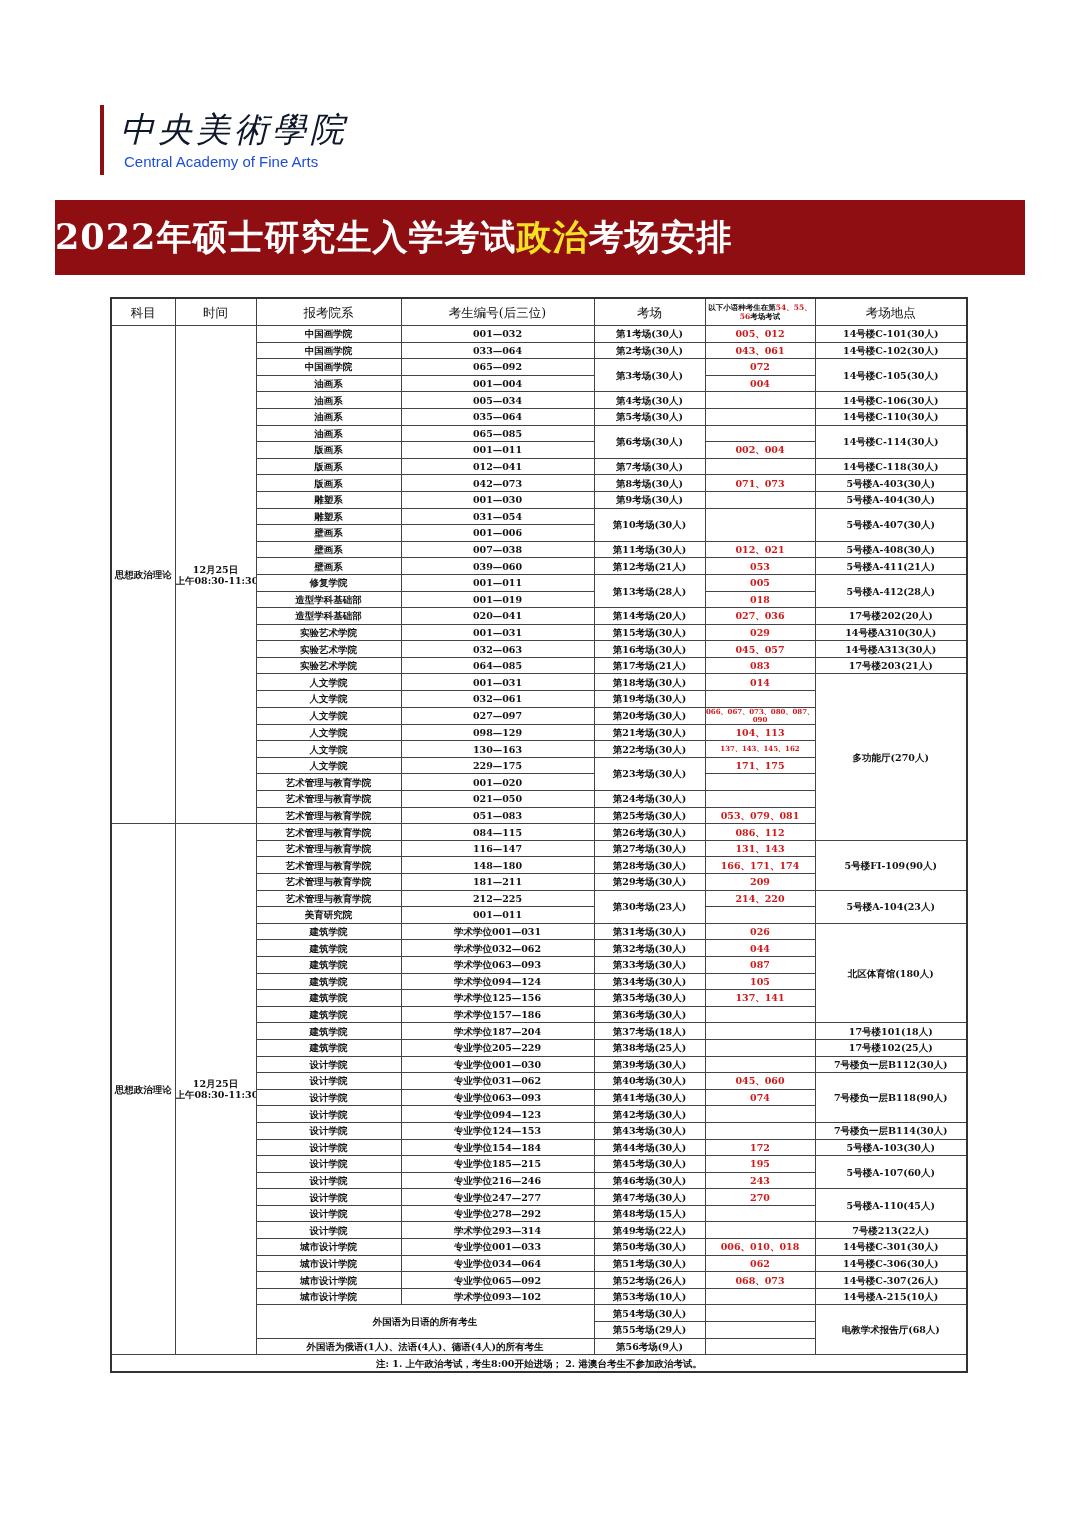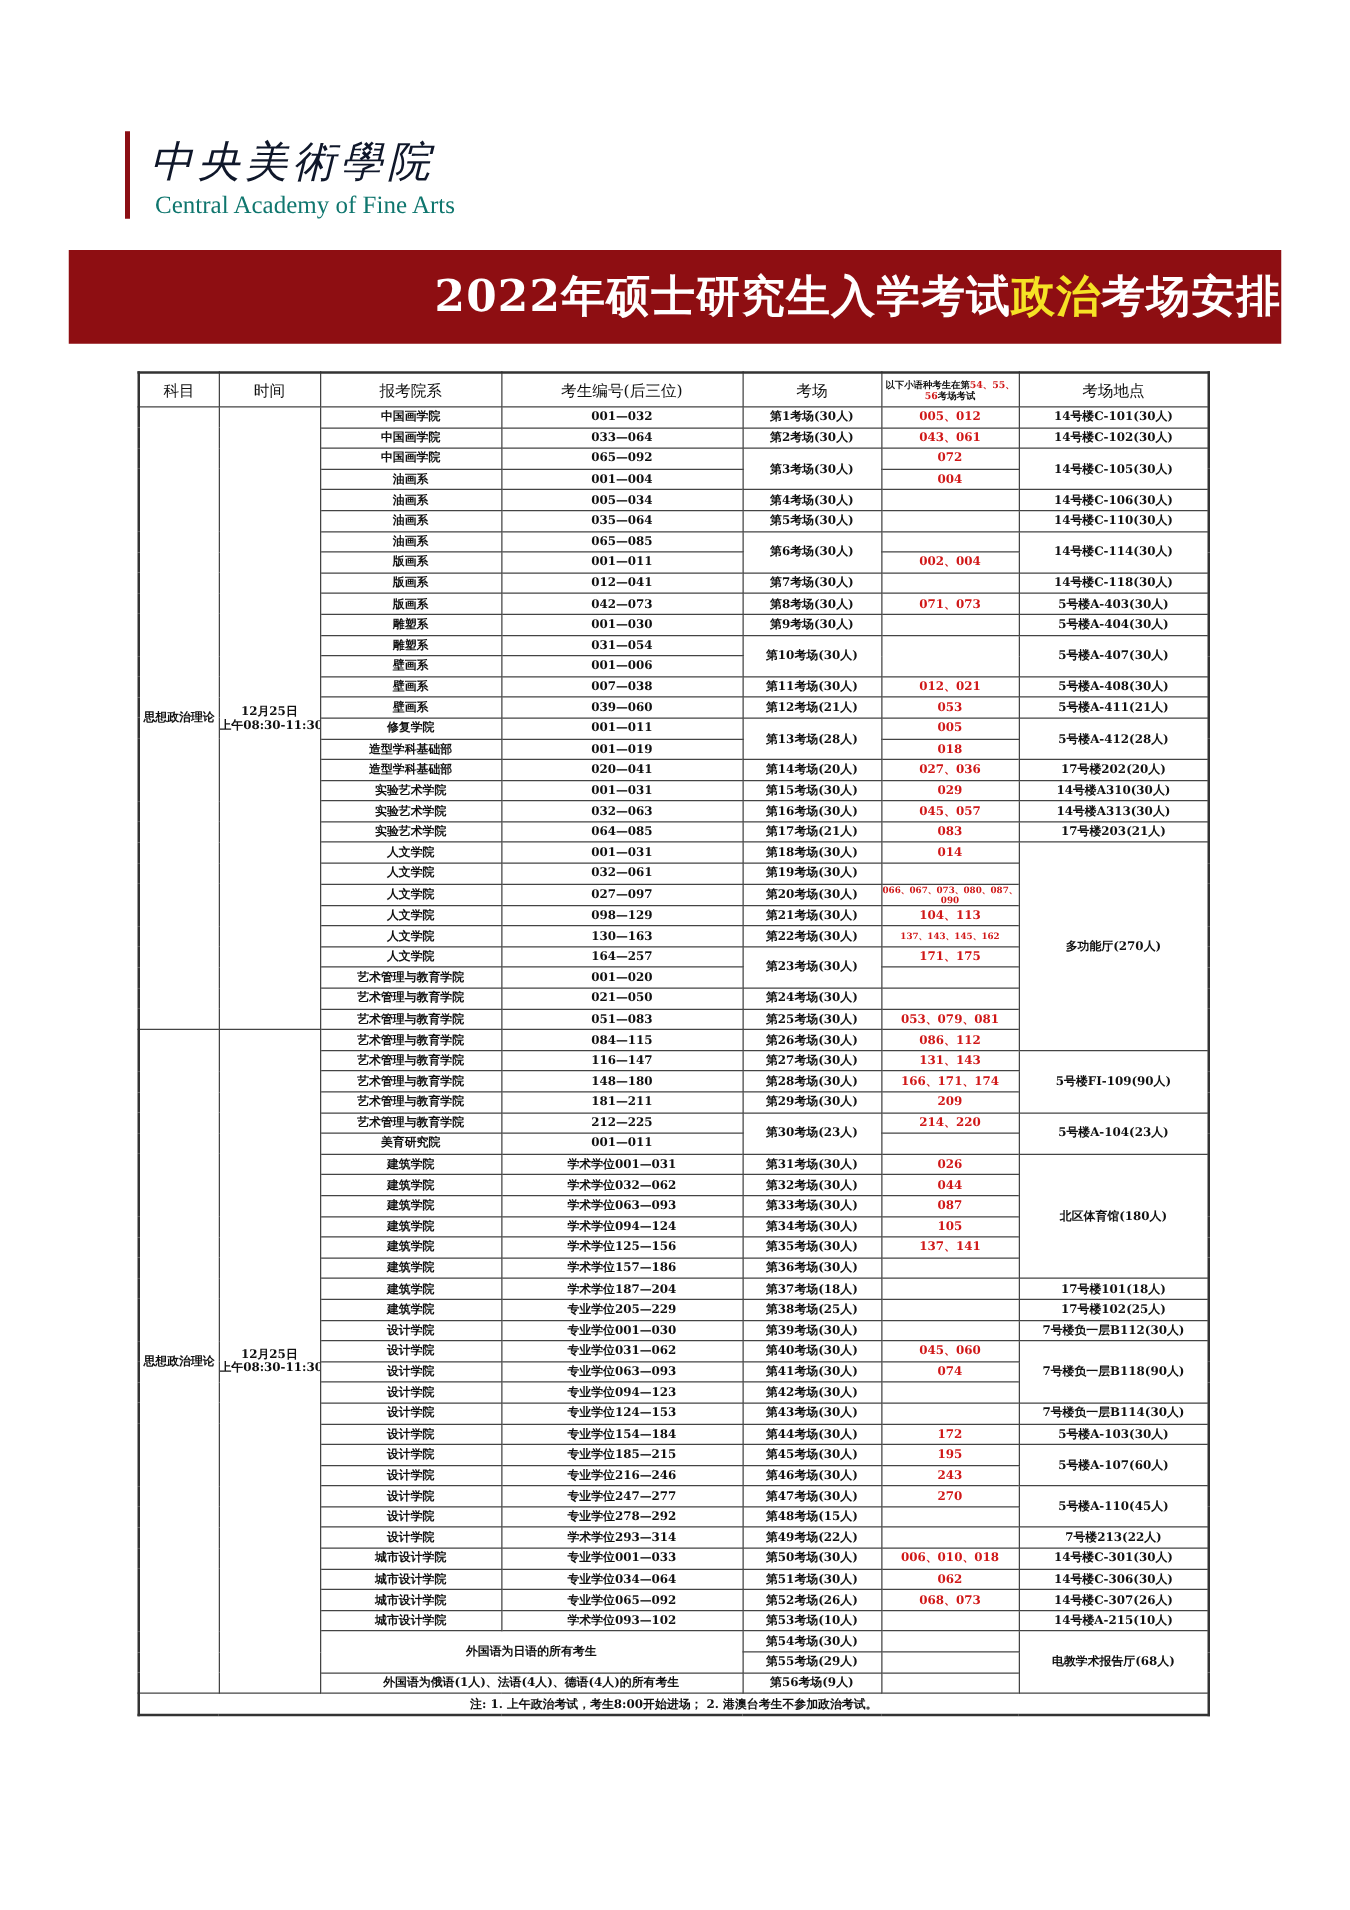--- a/index.html
+++ b/index.html
@@ -1,21 +1,21 @@
 <!DOCTYPE html>
 <html><head>
 <meta charset="utf-8">
 <style>
   html, body { margin:0; padding:0; background:#ffffff; }
   body { width:1080px; height:1528px; position:relative; overflow:hidden; font-family:"DejaVu Serif","Liberation Serif",serif; color:#111; }
   .logo { position:absolute; left:100px; top:105px; height:70px; }
   .logo-bar { position:absolute; left:0; top:0; width:4px; height:70px; background:#8b0f14; }
   .logo-cn { position:absolute; left:20px; top:2px; font-size:34px; letter-spacing:4px; font-family:"DejaVu Serif",serif; color:#0f172a; font-style:italic; white-space:nowrap; }
-  .logo-en { position:absolute; left:24px; top:48px; font-size:20px; font-family:Liberation Serif, serif; color:#0f766e; white-space:nowrap; }
-  .banner { position:absolute; left:55px; top:200px; width:970px; height:75px; background:#8e0e12; display:flex; align-items:center; justify-content:flex-end; }
+  .logo-en { position:absolute; left:24px; top:48px; font-size:15px; font-family:Liberation Sans, sans-serif; color:#1d4ed8; white-space:nowrap; }
+  .banner { position:absolute; left:55px; top:200px; width:970px; height:75px; background:#8e0e12; display:flex; align-items:center; justify-content:flex-start; }
   .banner-title { font-size:35px; font-weight:bold; color:#fff; font-family:"DejaVu Serif",serif; letter-spacing:1px; white-space:nowrap; }
   .banner-title .hl { color:#f5e225; }
   table.sched { position:absolute; left:110px; top:297px; width:856px; border-collapse:collapse; table-layout:fixed; border:2px solid #333; }
   table.sched td, table.sched th { border:1px solid #444; padding:0; text-align:center; vertical-align:middle; font-size:9.5px; font-weight:bold; line-height:11px; height:15.6px; overflow:hidden; white-space:nowrap; }
   table.sched th { height:26px; font-size:12.5px; font-weight:normal;margin-top:12px; }
   table.sched th.note { font-size:7.5px; line-height:9px; white-space:normal; font-weight:bold; }
   table.sched th.note .red { color:#d01818; }
   td.red { color:#d01818; }
   td.red.small { font-size:7px; line-height:8px; white-space:normal; }
   td.subj, td.time { font-size:10px; white-space:normal; line-height:13px; }
@@ -226,21 +226,21 @@
         <td class="red">104、113</td>
       </tr>
       <tr>
         <td>人文学院</td>
         <td>130—163</td>
         <td>第22考场(30人)</td>
         <td class="red small">137、143、145、162</td>
       </tr>
       <tr>
         <td>人文学院</td>
-        <td>164—257</td>
+        <td>229—175</td>
         <td rowspan="2">第23考场(30人)</td>
         <td class="red">171、175</td>
       </tr>
       <tr>
         <td>艺术管理与教育学院</td>
         <td>001—020</td>
         <td class="red"></td>
       </tr>
       <tr>
         <td>艺术管理与教育学院</td>

